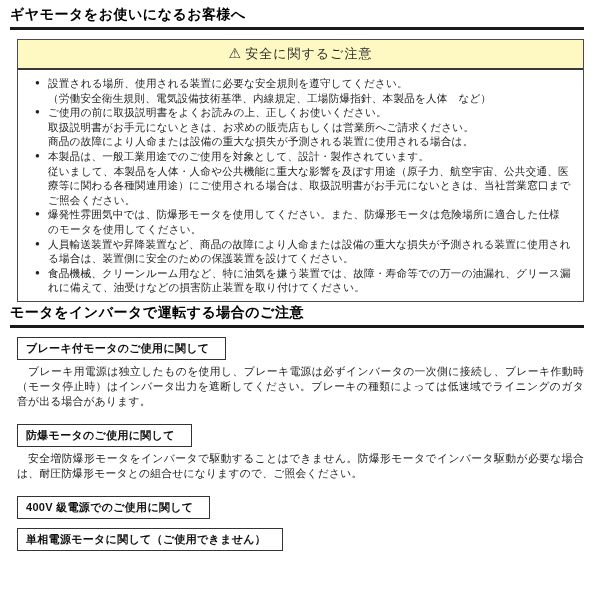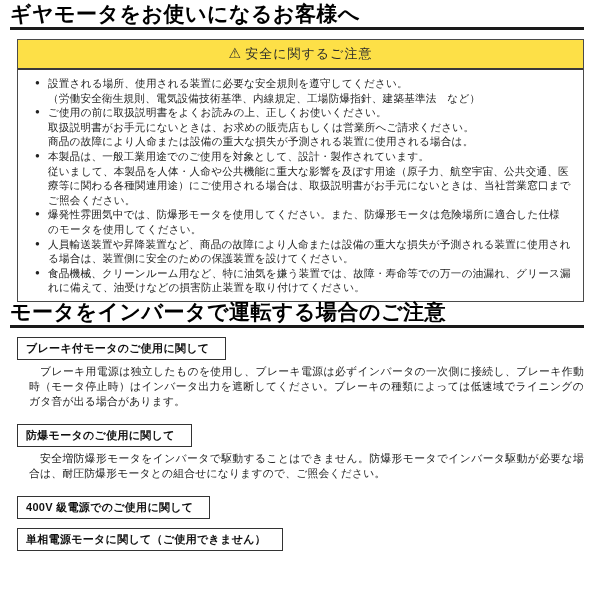--- a/index.html
+++ b/index.html
@@ -6,36 +6,36 @@
   html, body {
     width: 600px; height: 600px;
     background: #ffffff;
     overflow: hidden;
     font-family: "Liberation Sans", "DejaVu Sans", sans-serif;
     color: #222;
   }
   .page { padding: 4px 16px 0 10px; }
 
   .main-heading {
-    font-size: 21px;
+    font-size: 14px;
     font-weight: bold;
     color: #000;
     line-height: 20px;
     padding-bottom: 3px;
     border-bottom: 3px solid #1a1a1a;
     letter-spacing: 0.5px;
   }
   .main-heading.second { margin-top: 0; }
 
   .safety-box {
     margin: 9px 0 0 7px;
     border: 1px solid #4a4a4a;
   }
   .safety-box-header {
-    background: #fde047;
+    background: #fef9c3;
     border-bottom: 2px solid #3a3a3a;
     text-align: center;
     font-size: 13px;
     font-weight: 500;
     color: #2b2b2b;
     padding: 5px 0;
     letter-spacing: 1px;
   }
   .warning-glyph { font-size: 14px; margin-right: 3px; }
 
@@ -72,37 +72,36 @@
     letter-spacing: 0.3px;
   }
   .sub-body {
     margin-top: 4px;
     margin-bottom: 6px;
     font-size: 10.8px;
     line-height: 15px;
     text-indent: 11px;
     letter-spacing: 0.2px;
     text-align: justify;
-    margin-left: 12px;
   }
 </style>
 </head>
 <body>
 
 <div class="page">
 
   <h1 class="main-heading">ギヤモータをお使いになるお客様へ</h1>
 
   <div class="safety-box">
     <div class="safety-box-header">
       <span class="warning-glyph">⚠</span><span>安全に関するご注意</span>
     </div>
     <ul class="safety-list">
       <li>設置される場所、使用される装置に必要な安全規則を遵守してください。
-（労働安全衛生規則、電気設備技術基準、内線規定、工場防爆指針、建築基準法　など）</li>
+（労働安全衛生規則、電気設備技術基準、内線規定、工場防爆指針、本製品を人体　など）</li>
       <li>ご使用の前に取扱説明書をよくお読みの上、正しくお使いください。
 取扱説明書がお手元にないときは、お求めの販売店もしくは営業所へご請求ください。
 商品の故障により人命または設備の重大な損失が予測される装置に使用される場合は。</li>
       <li>本製品は、一般工業用途でのご使用を対象として、設計・製作されています。
 従いまして、本製品を人体・人命や公共機能に重大な影響を及ぼす用途（原子力、航空宇宙、公共交通、医療等に関わる各種関連用途）にご使用される場合は、取扱説明書がお手元にないときは、当社営業窓口までご照会ください。</li>
       <li>爆発性雰囲気中では、防爆形モータを使用してください。また、防爆形モータは危険場所に適合した仕様のモータを使用してください。</li>
       <li>人員輸送装置や昇降装置など、商品の故障により人命または設備の重大な損失が予測される装置に使用される場合は、装置側に安全のための保護装置を設けてください。</li>
       <li>食品機械、クリーンルーム用など、特に油気を嫌う装置では、故障・寿命等での万一の油漏れ、グリース漏れに備えて、油受けなどの損害防止装置を取り付けてください。</li>
     </ul>
   </div>

